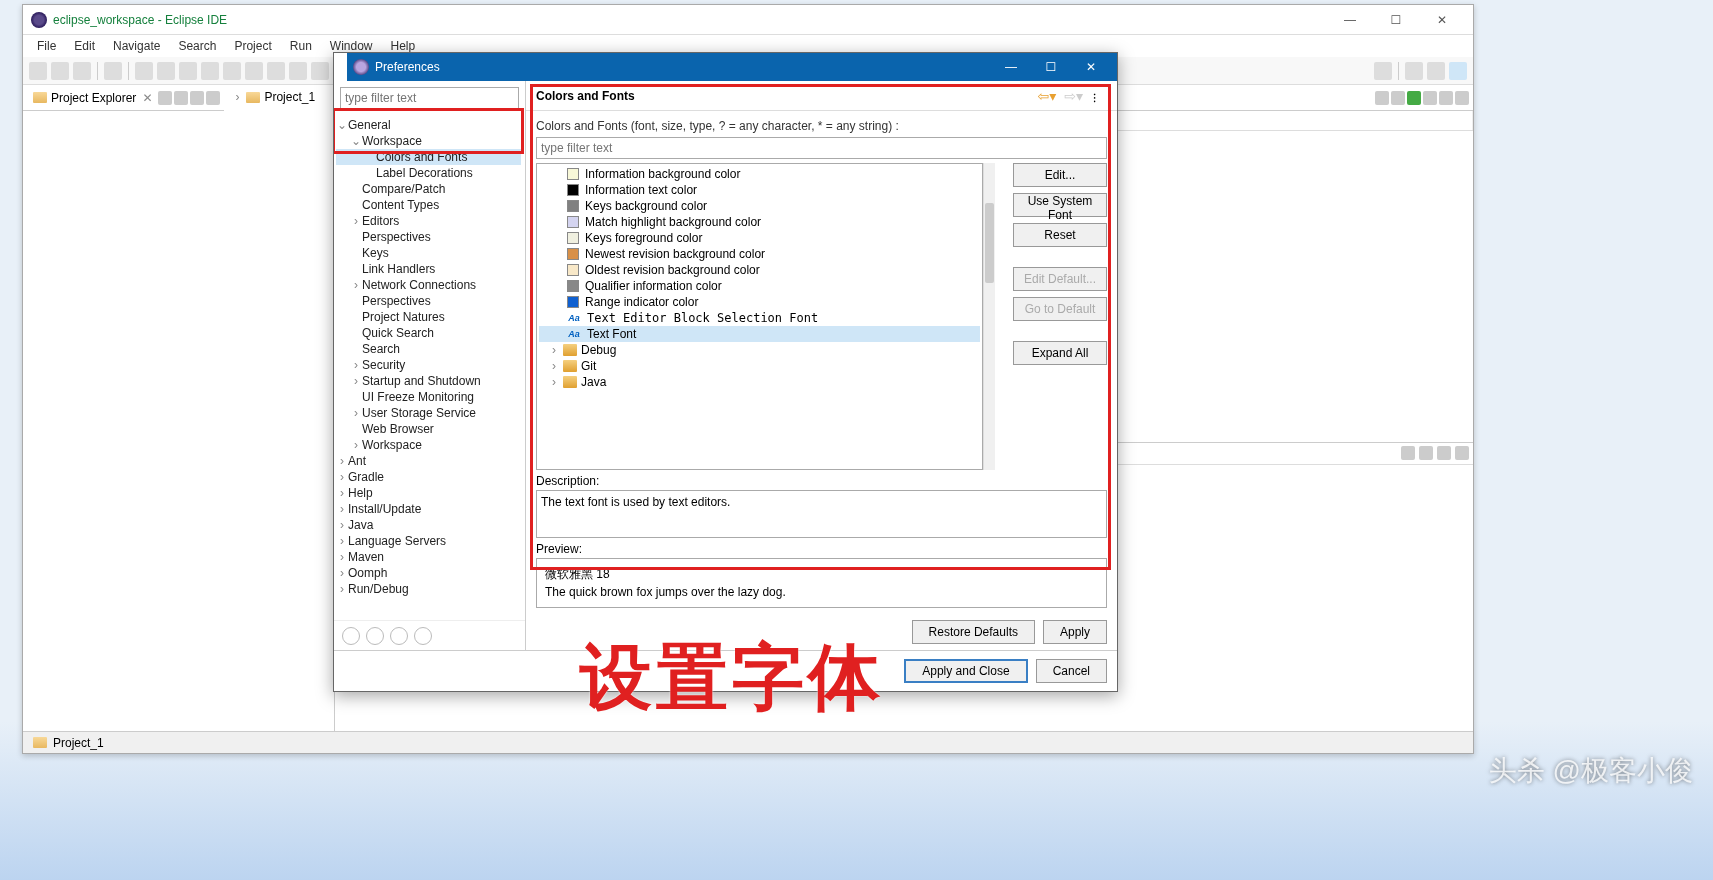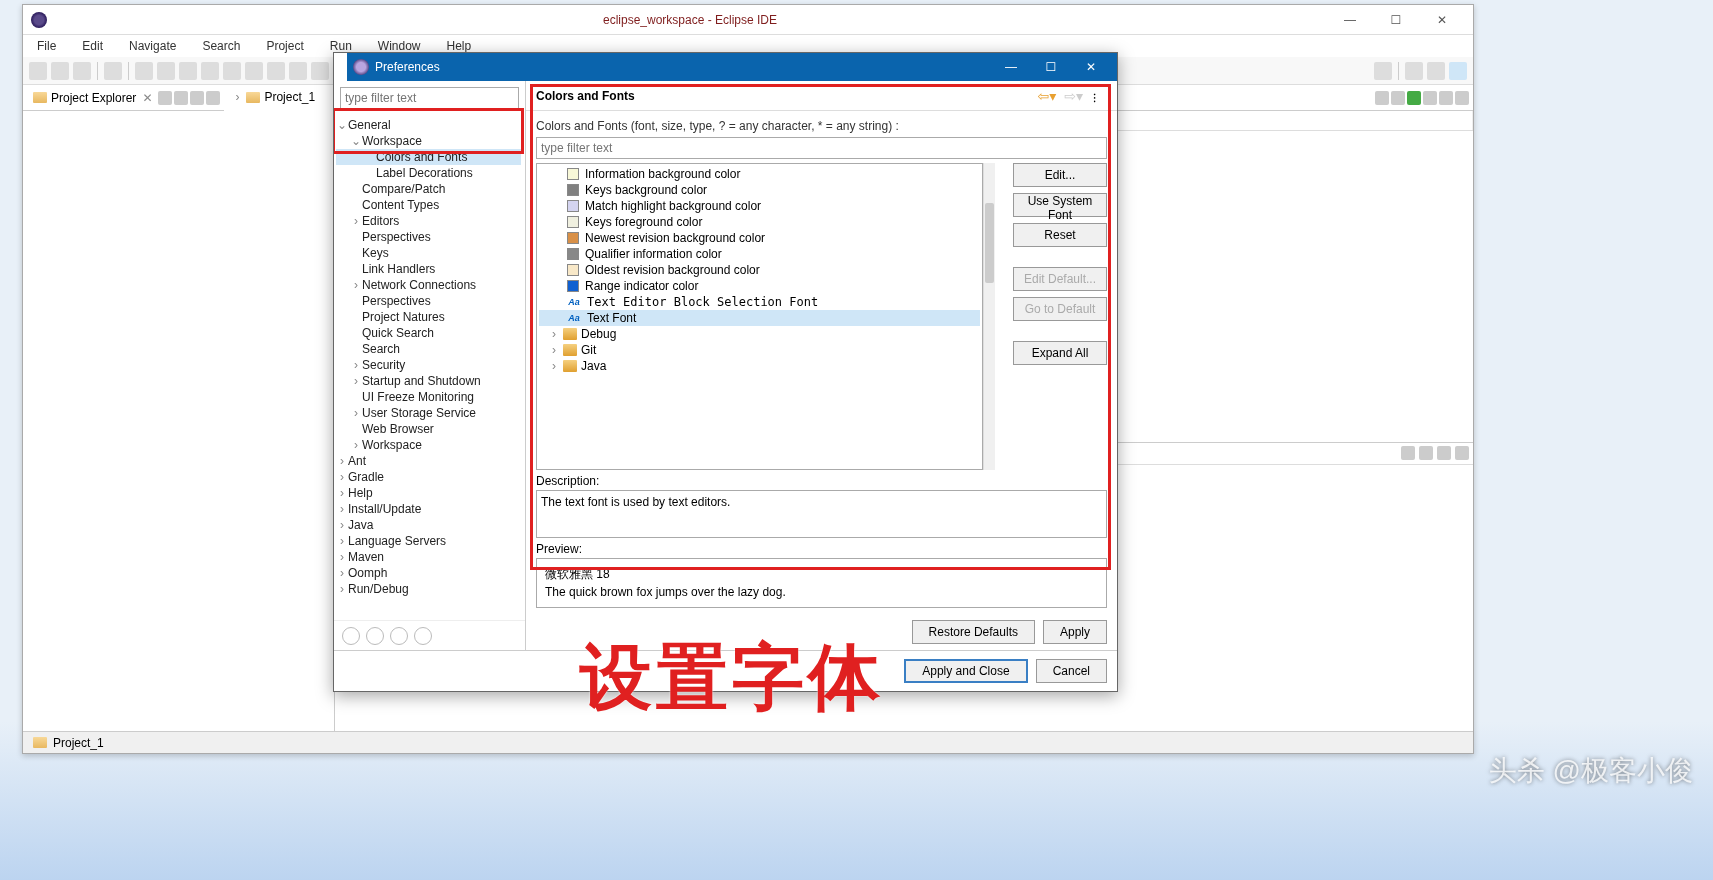--- a/index.html
+++ b/index.html
@@ -1,24 +1,24 @@
 <!DOCTYPE html>
 <html><head>
 <meta charset="utf-8">
 <style>
 * { margin: 0; padding: 0; box-sizing: border-box; font-family: "Segoe UI", Tahoma, sans-serif; font-size: 12px; }
 body { background: linear-gradient(to bottom, #e8f0f8 82%, #bcd4f0 100%); width: 1713px; height: 880px; position: relative; overflow: hidden; }
 
 .eclipse-window { position: absolute; left: 22px; top: 4px; width: 1452px; height: 750px; background: #f5f5f5; border: 1px solid #aaa; box-shadow: 0 2px 6px rgba(0,0,0,.2); }
 .titlebar { height: 30px; display: flex; align-items: center; padding: 0 8px; background: #fff; border-bottom: 1px solid #ddd; }
 .titlebar .icon { width: 16px; height: 16px; background: radial-gradient(circle,#5a4a8a 40%,#2a1a5a 70%); border-radius: 50%; margin-right: 6px; }
-.titlebar .title { flex: 1; color: #7f1d1d; text-align: center; }
+.titlebar .title { flex: 1; color: #15803d; }
 .winbtn { width: 46px; height: 30px; display: flex; align-items: center; justify-content: center; color: #555; }
 
-.menubar { height: 22px; display: flex; align-items: center; padding: 0 6px; gap: 10px; background: #fff; }
+.menubar { height: 22px; display: flex; align-items: center; padding: 0 6px; gap: 2px; background: #fff; }
 .menubar span { padding: 2px 8px; color: #333; }
 
 .toolbar { height: 28px; display: flex; align-items: center; padding: 0 6px; background: #f8f8f8; border-bottom: 1px solid #ddd; gap: 4px; }
 .tb-btn { width: 18px; height: 18px; background: #ddd; border-radius: 2px; }
 .tb-sep { width: 1px; height: 18px; background: #ccc; margin: 0 2px; }
 .tb-spacer { flex: 1; }
 
 .main-area { display: flex; height: calc(100% - 102px); }
 
 .left-panel { width: 312px; border-right: 1px solid #ccc; background: #fff; display: flex; flex-direction: row; }
@@ -365,42 +365,46 @@
         <input class="cfilter" placeholder="type filter text" style="">
 
         <div class="cf-row">
           <div style="flex:1;display:flex">
           <div class="cf-list">
             <div class="cf-item">
                   <div class="sw" style="background:#f8f8d8"></div>
                   <span>Information background color</span>
                 </div>
             <div class="cf-item">
+                  <div class="sw" style="background:#000000"></div>
+                  <span>Information text color</span>
+                </div>
+            <div class="cf-item">
                   <div class="sw" style="background:#808080"></div>
                   <span>Keys background color</span>
                 </div>
             <div class="cf-item">
                   <div class="sw" style="background:#d4d4f0"></div>
                   <span>Match highlight background color</span>
                 </div>
             <div class="cf-item">
                   <div class="sw" style="background:#f0f0e0"></div>
                   <span>Keys foreground color</span>
                 </div>
             <div class="cf-item">
                   <div class="sw" style="background:#d89048"></div>
                   <span>Newest revision background color</span>
                 </div>
             <div class="cf-item">
+                  <div class="sw" style="background:#f8e8c8"></div>
+                  <span>Oldest revision background color</span>
+                </div>
+            <div class="cf-item">
                   <div class="sw" style="background:#888888"></div>
                   <span>Qualifier information color</span>
-                </div>
-            <div class="cf-item">
-                  <div class="sw" style="background:#f8e8c8"></div>
-                  <span>Oldest revision background color</span>
                 </div>
             <div class="cf-item">
                   <div class="sw" style="background:#1060d0"></div>
                   <span>Range indicator color</span>
                 </div>
             <div class="cf-item">
                   <div class="aaicon">Aa</div>
                   <span style="font-family:monospace">Text Editor Block Selection Font</span>
                 </div>
             <div class="cf-item sel">

